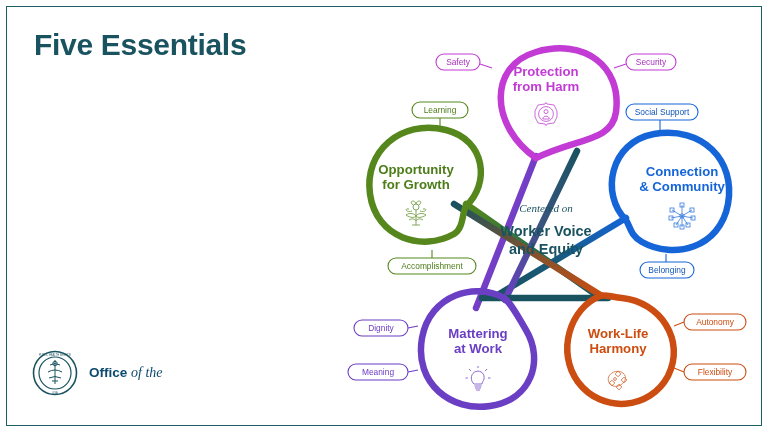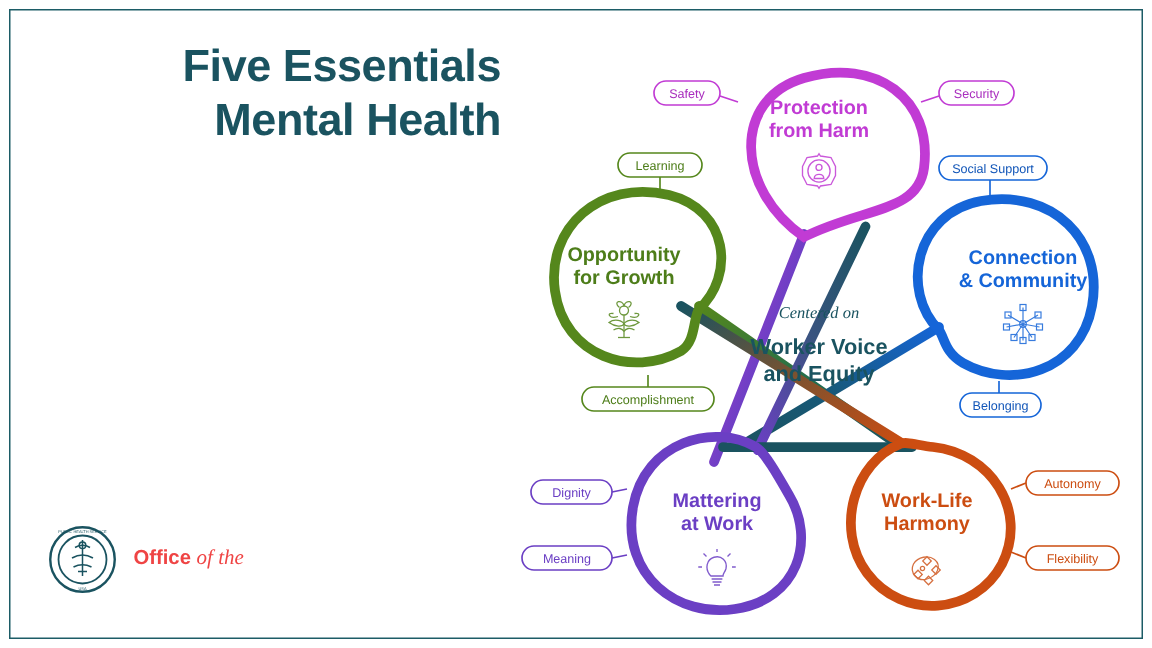--- a/index.html
+++ b/index.html
@@ -2,25 +2,25 @@
 <html><head>
 <meta charset="utf-8">
 <style>
   html,body{margin:0;padding:0;background:#ffffff;}
   body{width:768px;height:432px;font-family:"Liberation Sans",sans-serif;overflow:hidden;}
   #canvas{position:relative;width:768px;height:432px;background:#ffffff;box-sizing:border-box;}
   #frame{position:absolute;left:6px;top:6px;right:6px;bottom:6px;border:1.5px solid #1C5C66;box-sizing:border-box;pointer-events:none;}
 
   #title{position:absolute;left:34px;top:27px;width:300px;
     font-size:30px;line-height:1.2;font-weight:bold;color:#1A5360;letter-spacing:-0.3px;}
-  #title .tline{display:block;white-space:nowrap;text-align:right;}
+  #title .tline{display:block;white-space:nowrap;}
 
   #logo{position:absolute;left:32px;top:350px;display:flex;align-items:center;gap:11px;}
   #seal{width:46px;height:46px;flex:0 0 auto;}
-  #logotext{color:#ef4444;line-height:1.18;}
+  #logotext{color:#0c4a6e;line-height:1.18;}
   #logotext .l1{font-size:13.5px;font-weight:bold;}
   #logotext .l1 em{font-weight:normal;font-style:italic;font-family:"Liberation Serif",serif;font-size:14px;}
   #logotext .l2{font-size:13.5px;font-weight:bold;}
 
   #diagram{position:absolute;left:330px;top:8px;width:432px;height:390px;}
   svg{display:block;overflow:visible;}
 
   .loopLabel{font-family:"Liberation Sans",sans-serif;font-weight:bold;font-size:13.2px;}
   .centerSmall{font-family:"Liberation Serif",serif;font-style:italic;font-size:11px;fill:#1A5360;}
   .centerBig{font-family:"Liberation Sans",sans-serif;font-weight:bold;font-size:14.5px;fill:#1A5360;}
@@ -28,21 +28,20 @@
 </style>
 </head>
 <body>
 
 <div id="canvas">
 
   <div id="frame"></div>
 
   <div id="title">
     <span class="tline">Five Essentials</span>
-    <span class="tline">Mental Health</span>
   </div>
 
   <div id="logo">
     <svg id="seal" viewBox="0 0 46 46">
       <circle cx="23" cy="23" r="21.5" fill="none" stroke="#1A5360" stroke-width="1.6"></circle>
       <circle cx="23" cy="23" r="16" fill="none" stroke="#1A5360" stroke-width="1.2"></circle>
       <g stroke="#1A5360" stroke-width="1" fill="none">
         <path d="M23 10 L23 34"></path>
         <path d="M18 15 Q23 12 28 15"></path>
         <path d="M16 22 Q23 18 30 22"></path>

